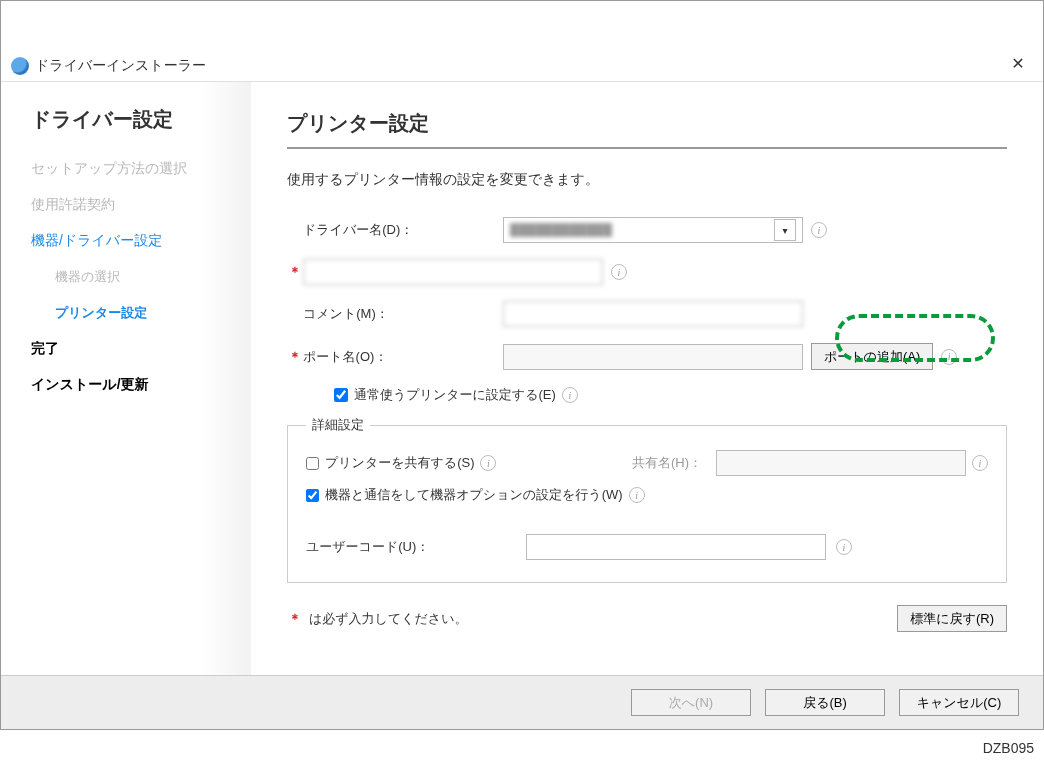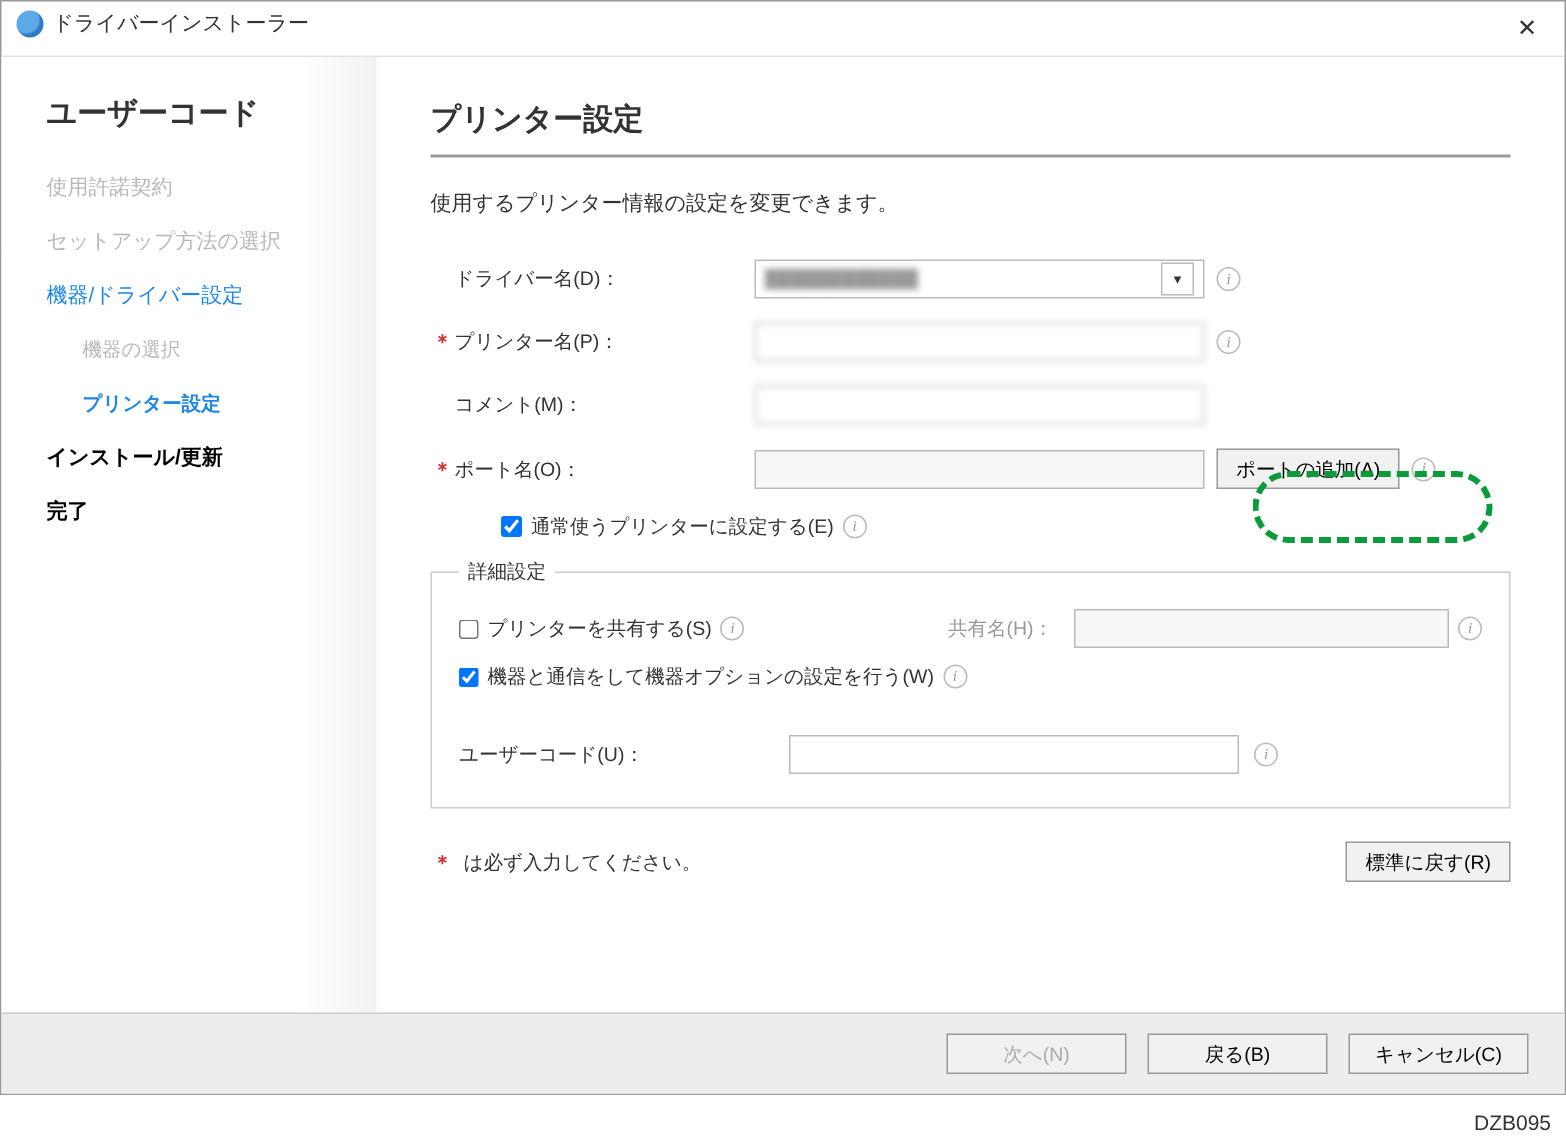--- a/index.html
+++ b/index.html
@@ -1,18 +1,18 @@
 <!DOCTYPE html>
 <html><head>
 <meta charset="utf-8">
 <style>
   * { box-sizing: border-box; margin: 0; padding: 0; }
   body { font-family: "Yu Gothic UI", "Meiryo", sans-serif; font-size: 13px; background: #fff; color: #333; }
   .window { width: 1044px; height: 730px; border: 1px solid #999; position: relative; background: #fff; }
-  .titlebar { display: flex; align-items: flex-start; justify-content: space-between; padding: 6px 10px; border-bottom: 1px solid #e0e0e0; }
+  .titlebar { display: flex; align-items: flex-end; justify-content: space-between; padding: 6px 10px; border-bottom: 1px solid #e0e0e0; margin-top: 44px; }
   .titlebar-left { display: flex; align-items: center; gap: 6px; }
   .app-icon { width: 18px; height: 18px; background: radial-gradient(circle at 35% 35%, #5da8e8 50%, #2d7cc2 60%); border-radius: 50%; }
   .title-text { font-size: 14px; }
   .close-btn { width: 30px; height: 24px; display: flex; align-items: center; justify-content: center; cursor: pointer; font-size: 16px; }
   .body { display: flex; height: calc(100% - 90px); }
   .sidebar { width: 250px; padding: 24px 0 0 0; background: linear-gradient(to right, #fff 0%, #fff 80%, #f2f2f2 100%); position: relative; }
   .sidebar-heading { font-size: 20px; font-weight: bold; padding: 0 24px 18px 30px; }
   .nav { list-style: none; padding: 0 24px 0 30px; }
   .nav li { padding: 9px 0; font-size: 14px; color: #b8b8b8; cursor: pointer; }
   .nav li.active { color: #1e88e5; font-weight: bold; }
@@ -62,29 +62,29 @@
   <div class="titlebar">
     <div class="titlebar-left">
       <span class="app-icon"></span>
       <span class="title-text">ドライバーインストーラー</span>
     </div>
     <div class="close-btn">✕</div>
   </div>
 
   <div class="body">
     <div class="sidebar">
-      <div class="sidebar-heading">ユーザーコード</div>
+      <div class="sidebar-heading">ドライバー設定</div>
       <ul class="nav">
+        <li class="done">セットアップ方法の選択</li>
         <li class="done">使用許諾契約</li>
-        <li class="done">セットアップ方法の選択</li>
         <li class="parent-active">機器/ドライバー設定</li>
         <li class="sub done">機器の選択</li>
         <li class="sub active">プリンター設定</li>
+        <li class="upcoming">完了</li>
         <li class="upcoming">インストール/更新</li>
-        <li class="upcoming">完了</li>
       </ul>
     </div>
 
     <div class="main">
       <div class="page-title">プリンター設定</div>
       <hr class="hr">
       <div class="desc">使用するプリンター情報の設定を変更できます。</div>
 
       <div class="form-row">
         <span class="req"></span>
@@ -97,23 +97,20 @@
               <span class="blurred-text">████████████</span>
               <span class="caret">▾</span>
             </div>
           </div>
           <span class="info-icon">i</span>
         </div>
       </div>
 
       <div class="form-row">
         <span class="req">＊</span>
-        <span class="label">
-            <span>プリンター名(P)：</span>
-          </span>
         <div class="field-wrap">
           <input type="text" class="blurred" value="" style="">
           <span class="info-icon">i</span>
         </div>
       </div>
 
       <div class="form-row">
         <span class="req"></span>
         <span class="label">
             <span>コメント(M)：</span>

